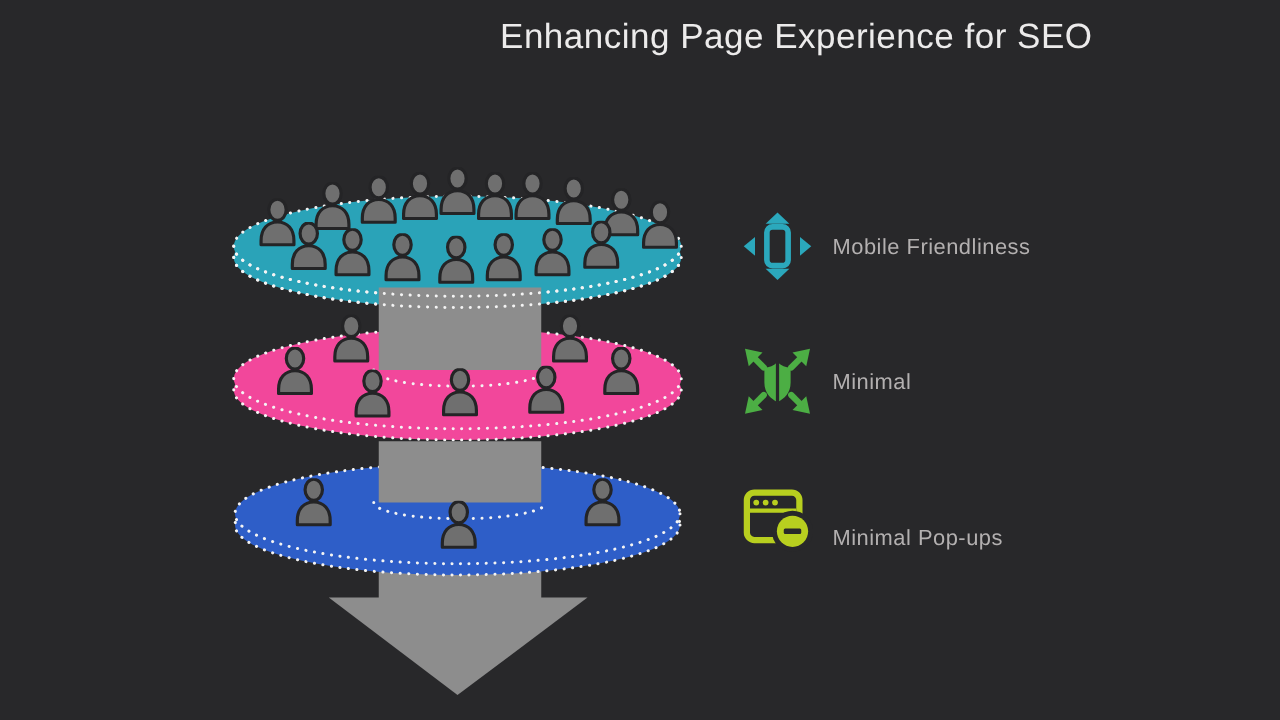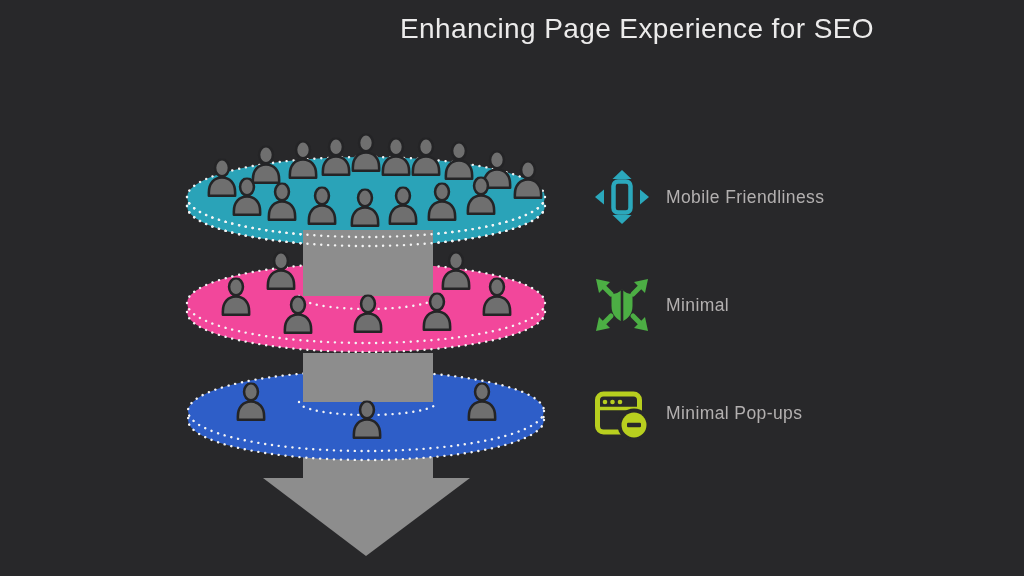--- a/index.html
+++ b/index.html
@@ -139,21 +139,21 @@
     <g transform="translate(56,56) scale(-1,-1)">
       <polygon class="ic-sec" points="2,2 16,5 5,16"></polygon>
       <line class="ic-sec-line" x1="9.5" y1="9.5" x2="17" y2="17"></line>
     </g>
     <path class="ic-sec" d="M28,12.5 C25,15.5 21.5,17 17.5,17 L17.5,29 C17.5,37.5 22.5,41.8 28,44.8 C33.5,41.8 38.5,37.5 38.5,29 L38.5,17 C34.5,17 31,15.5 28,12.5 Z"></path>
     <rect class="bgfill" x="26.7" y="12.5" width="2.6" height="32.5"></rect>
   </svg>
   <span class="feature-label">Minimal</span>
 </div>
 
-<div class="feature" style="top:385px;">
+<div class="feature" style="top:385px;align-items:flex-end;">
   <svg width="56" height="56" viewBox="0 0 56 56">
     <rect class="ic-pop-stroke" x="3.5" y="9" width="42" height="38" rx="6"></rect>
     <circle class="ic-pop" cx="11" cy="17" r="2.3"></circle>
     <circle class="ic-pop" cx="18.5" cy="17" r="2.3"></circle>
     <circle class="ic-pop" cx="26" cy="17" r="2.3"></circle>
     <line class="ic-pop-line" x1="6" y1="23.5" x2="43" y2="23.5"></line>
     <circle class="bgfill" cx="40" cy="40" r="16.5"></circle>
     <circle class="ic-pop" cx="40" cy="40" r="12.5"></circle>
     <rect class="bgfill" x="33" y="37.8" width="14" height="4.4" rx="1.2"></rect>
   </svg>

